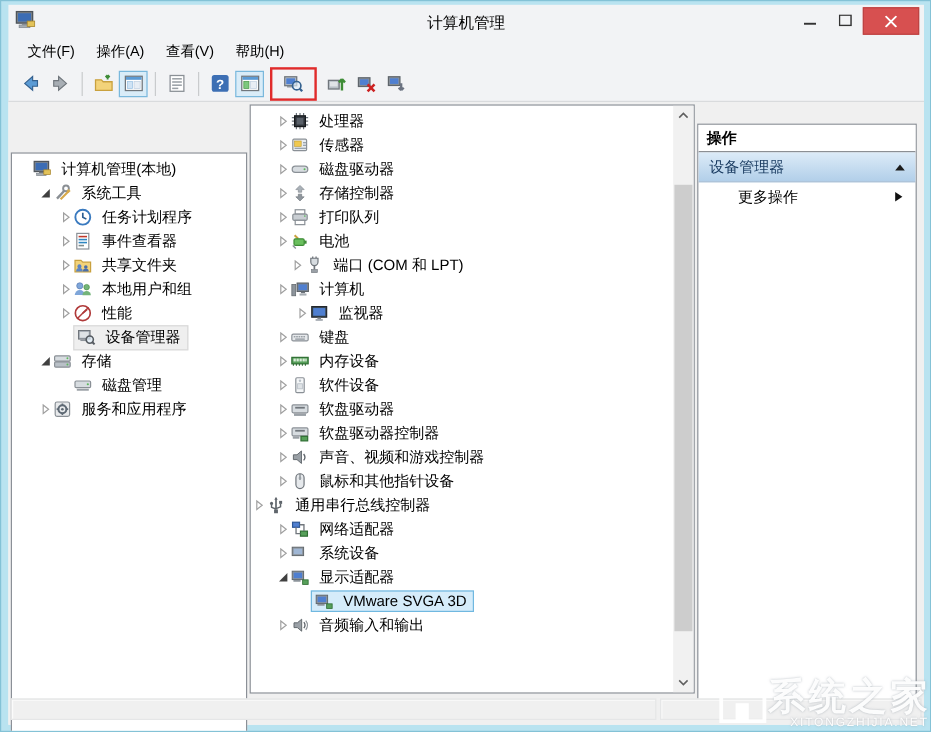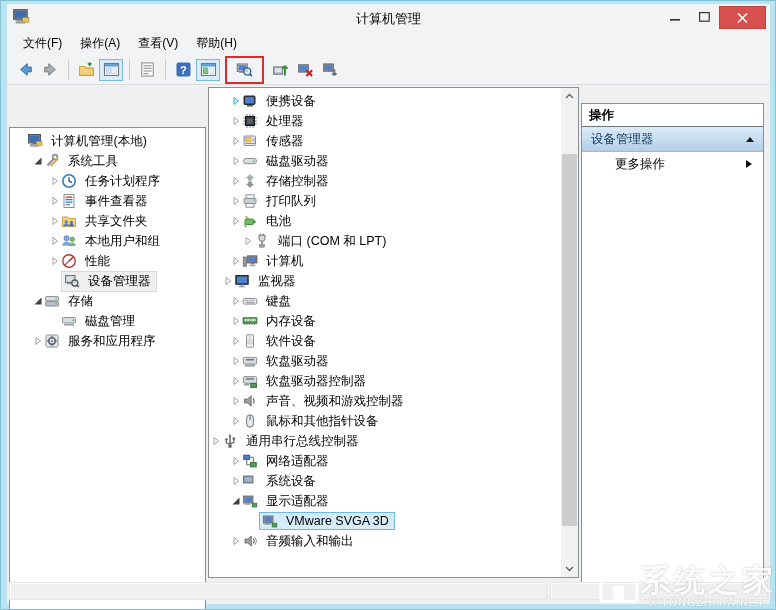--- a/index.html
+++ b/index.html
@@ -66,21 +66,21 @@
   .tri-right{width:0;height:0;border-top:4px solid transparent;border-bottom:4px solid transparent;border-left:6px solid #111;}
 
   
   .statusbar{position:absolute;left:0;right:0;top:495px;height:22px;}
   .sb-cell{position:absolute;top:2px;height:16px;background:#f0f0f0;border:1px solid #e5e6e7;box-shadow:inset 1px 1px 0 rgba(255,255,255,.7);}
   .sb-cell1{left:2px;width:536px;}
   .sb-cell2{left:543px;right:2px;}
 
   
   .watermark{position:absolute;right:-6px;bottom:-4px;display:flex;align-items:flex-end;color:rgba(255,255,255,.95);text-shadow:0 0 2px rgba(130,142,152,.6);z-index:50;pointer-events:none;}
-  .wm-text{display:flex;flex-direction:column;align-items:center;margin-left:-10px;}
+  .wm-text{display:flex;flex-direction:column;align-items:flex-end;margin-left:-10px;}
   .wm-title{font-size:31px;font-weight:bold;letter-spacing:3px;line-height:30px;}
   .wm-sub{font-size:10px;letter-spacing:1.5px;margin-top:1px;margin-right:2px;}
 </style>
 </head>
 <body>
 
 <div class="win">
   <div class="inner">
 
     <div class="titlebar">
@@ -375,35 +375,20 @@
               <span class="lbl">服务和应用程序</span>
             </div>
           </div>
       </div>
 
       <div class="panel" id="device-panel">
         <div class="list" id="device-list">
             <div class="trow" style="padding-left: 20px;">
               <span class="arrow">
                 <svg viewBox="0 0 10 10">
-                  <path d="M3 1.5 L7.5 5 L3 8.5 z" fill="#cfe9f7" stroke="#41a8de"></path>
-                </svg>
-              </span>
-              <span class="ic">
-                <svg viewBox="0 0 16 16">
-                  <rect x="2" y="3" width="11" height="8.5" rx="1" fill="#3a3f46" stroke="#23272c"></rect>
-                  <rect x="3.2" y="4.2" width="8.6" height="6.1" fill="#4f7fd0"></rect>
-                  <rect x="5" y="12" width="6" height="1.6" fill="#5d646c"></rect>
-                </svg>
-              </span>
-              <span class="lbl">便携设备</span>
-            </div>
-            <div class="trow" style="padding-left: 20px;">
-              <span class="arrow">
-                <svg viewBox="0 0 10 10">
                   <path d="M3 1.5 L7.5 5 L3 8.5 z" fill="#fff" stroke="#a0a0a0"></path>
                 </svg>
               </span>
               <span class="ic">
                 <svg viewBox="0 0 16 16">
                   <path d="M5 1.2v2.3M8 1.2v2.3M11 1.2v2.3M5 12.5v2.3M8 12.5v2.3M11 12.5v2.3M1.2 5h2.3M1.2 8h2.3M1.2 11h2.3M12.5 5h2.3M12.5 8h2.3M12.5 11h2.3" stroke="#6d747c" stroke-width="1"></path>
                   <rect x="3.5" y="3.5" width="9" height="9" fill="#31363c" stroke="#15181b"></rect>
                   <rect x="5.2" y="5.2" width="5.6" height="5.6" fill="#596069"></rect>
                 </svg>
               </span>
@@ -510,21 +495,21 @@
                 <svg viewBox="0 0 16 16">
                   <rect x="1.2" y="4" width="3.2" height="9.5" fill="#8d949b" stroke="#5f656b" stroke-width=".6"></rect>
                   <rect x="5.5" y="2.8" width="9.5" height="7.2" fill="#7d848b" stroke="#4e545a" stroke-width=".7"></rect>
                   <rect x="6.7" y="4" width="7.1" height="4.8" fill="#4f7fd0"></rect>
                   <rect x="8.8" y="10.2" width="3.4" height="1.2" fill="#6d747c"></rect>
                   <rect x="7.6" y="11.6" width="5.8" height="1.7" fill="#a7adb3"></rect>
                 </svg>
               </span>
               <span class="lbl">计算机</span>
             </div>
-            <div class="trow" style="padding-left: 12px;">
+            <div class="trow" style="padding-left: 36px;">
               <span class="arrow">
                 <svg viewBox="0 0 10 10">
                   <path d="M3 1.5 L7.5 5 L3 8.5 z" fill="#fff" stroke="#a0a0a0"></path>
                 </svg>
               </span>
               <span class="ic">
                 <svg viewBox="0 0 16 16">
                   <rect x="1.8" y="2.5" width="12.4" height="8.8" fill="#3b4b57" stroke="#23272c"></rect>
                   <rect x="3" y="3.7" width="10" height="6.4" fill="#4f7fd0"></rect>
                   <rect x="6.5" y="11.4" width="3" height="1.3" fill="#6d747c"></rect>

